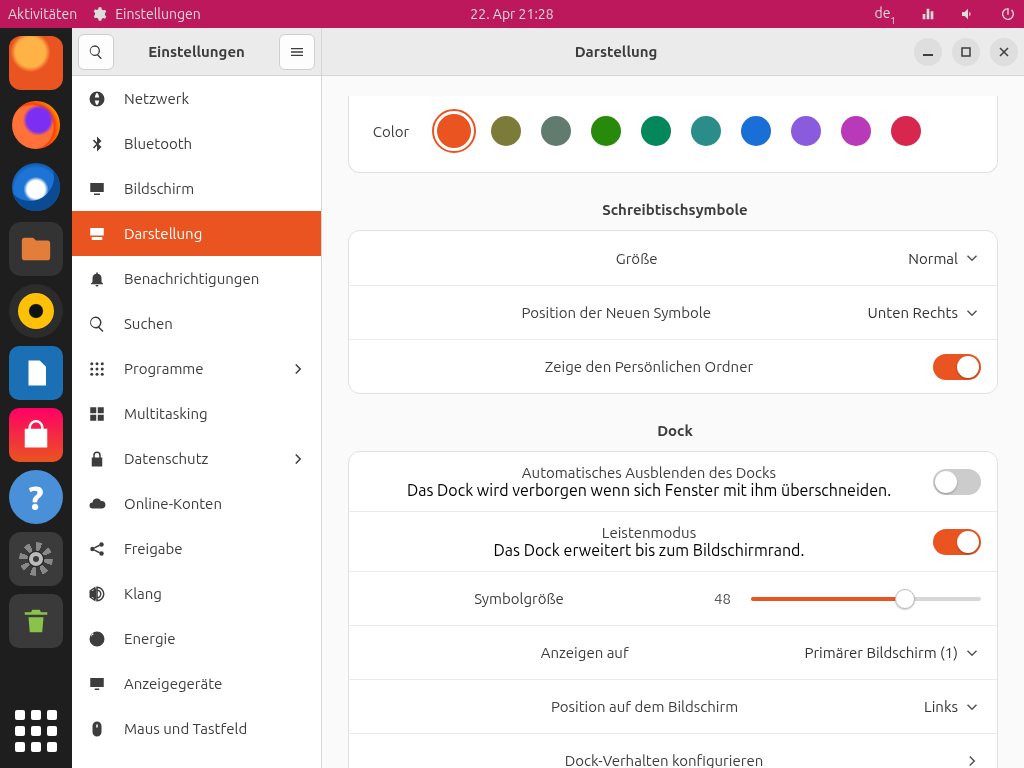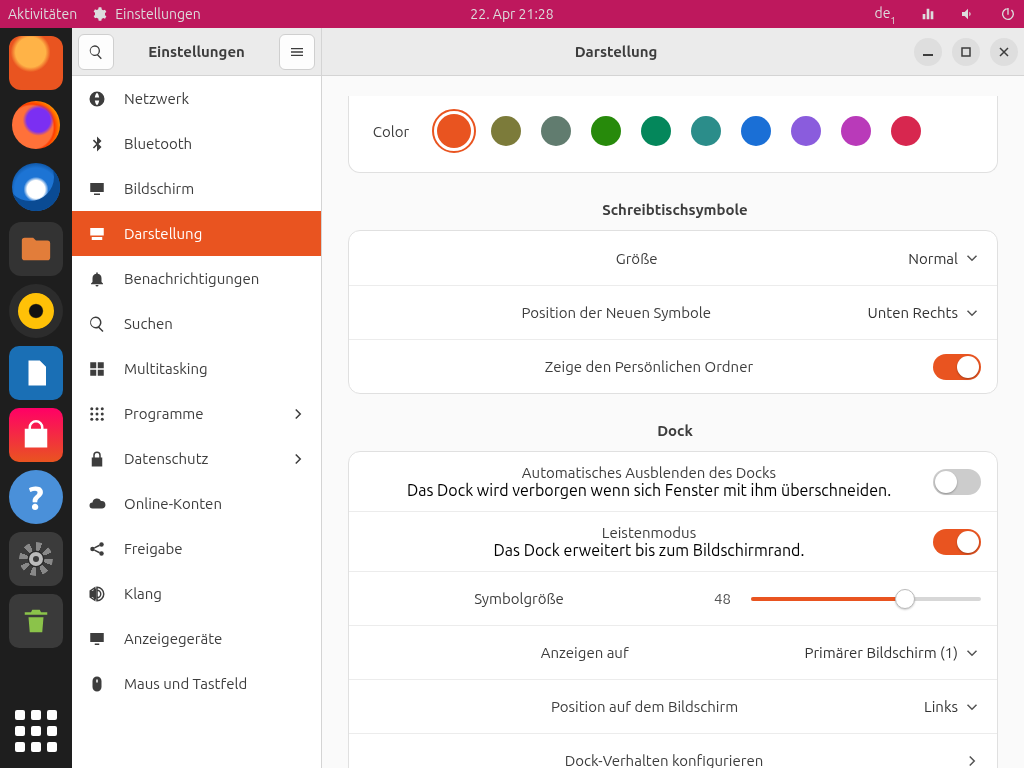--- a/index.html
+++ b/index.html
@@ -350,43 +350,43 @@
           <span class="label">Benachrichtigungen</span>
         </div>
         <div class="item">
           <svg viewBox="0 0 24 24">
             <path d="M10 2a8 8 0 015.3 13.9l5.4 5.4-1.4 1.4-5.4-5.4A8 8 0 1110 2zm0 2a6 6 0 100 12 6 6 0 000-12z"></path>
           </svg>
           <span class="label">Suchen</span>
         </div>
         <div class="item">
           <svg viewBox="0 0 24 24">
-            <path d="M3 3h8v8H3zm10 0h8v8h-8zM3 13h8v8H3zm10 0h8v8h-8z"></path>
-          </svg>
-          <span class="label">Multitasking</span>
-        </div>
-        <div class="item">
-          <svg viewBox="0 0 24 24">
             <circle cx="5" cy="5" r="2"></circle>
             <circle cx="12" cy="5" r="2"></circle>
             <circle cx="19" cy="5" r="2"></circle>
             <circle cx="5" cy="12" r="2"></circle>
             <circle cx="12" cy="12" r="2"></circle>
             <circle cx="19" cy="12" r="2"></circle>
             <circle cx="5" cy="19" r="2"></circle>
             <circle cx="12" cy="19" r="2"></circle>
             <circle cx="19" cy="19" r="2"></circle>
           </svg>
           <span class="label">Programme</span>
           <svg class="chev" width="14" height="14" viewBox="0 0 24 24">
             <polyline points="9 6 15 12 9 18" fill="none" stroke="currentColor" stroke-width="2"></polyline>
           </svg>
         </div>
         <div class="item">
           <svg viewBox="0 0 24 24">
+            <path d="M3 3h8v8H3zm10 0h8v8h-8zM3 13h8v8H3zm10 0h8v8h-8z"></path>
+          </svg>
+          <span class="label">Multitasking</span>
+        </div>
+        <div class="item">
+          <svg viewBox="0 0 24 24">
             <path d="M12 2a5 5 0 00-5 5v3H5v12h14V10h-2V7a5 5 0 00-5-5zm-3 8V7a3 3 0 016 0v3z"></path>
           </svg>
           <span class="label">Datenschutz</span>
           <svg class="chev" width="14" height="14" viewBox="0 0 24 24">
             <polyline points="9 6 15 12 9 18" fill="none" stroke="currentColor" stroke-width="2"></polyline>
           </svg>
         </div>
         <div class="item">
           <svg viewBox="0 0 24 24">
             <path d="M19 18H6a4 4 0 010-8 6 6 0 0111.3-2A5 5 0 0119 18z"></path>
@@ -401,20 +401,26 @@
             <path d="M8.5 10.5l7-3.5M8.5 13.5l7 3.5" stroke="currentColor" stroke-width="2" fill="none"></path>
           </svg>
           <span class="label">Freigabe</span>
         </div>
         <div class="item">
           <svg viewBox="0 0 24 24">
             <path d="M9 4v16l-6-4V8zM12 7a5 5 0 010 10zM12 3a9 9 0 010 18z" fill="none" stroke="currentColor" stroke-width="2"></path>
             <path d="M3 8h3l5-4v16l-5-4H3z"></path>
           </svg>
           <span class="label">Klang</span>
+        </div>
+        <div class="item">
+          <svg viewBox="0 0 24 24">
+            <path d="M12 2a10 10 0 100 20 10 10 0 000-20zm1 5h-2v7h2zm-1 11a8 8 0 01-5.66-13.66l1.42 1.42A6 6 0 1012 18z"></path>
+          </svg>
+          <span class="label">Energie</span>
         </div>
         <div class="item">
           <svg viewBox="0 0 24 24">
             <path d="M3 4h18v12H3zM9 20h6v-2H9z"></path>
           </svg>
           <span class="label">Anzeigegeräte</span>
         </div>
         <div class="item">
           <svg viewBox="0 0 24 24">
             <path d="M12 2a6 6 0 00-6 6v8a6 6 0 0012 0V8a6 6 0 00-6-6zm-1 4h2v4h-2z"></path>

